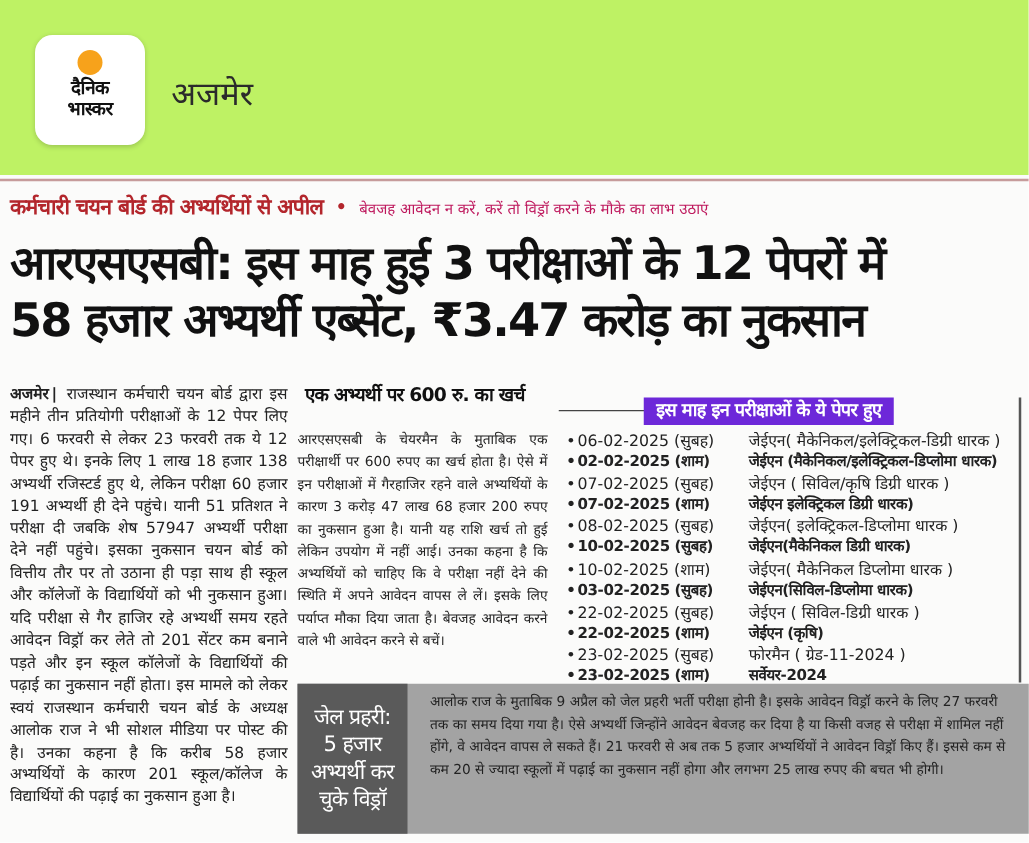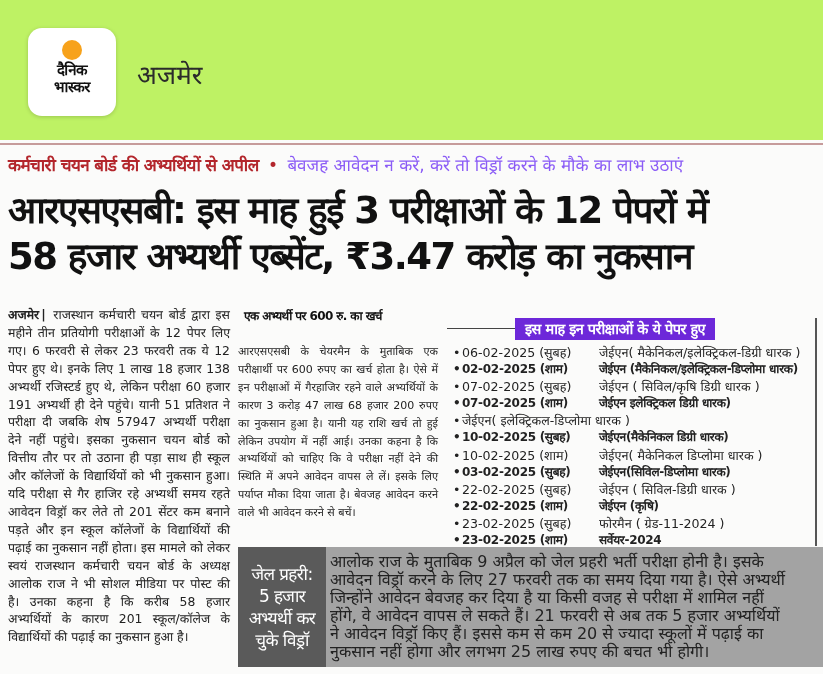--- a/index.html
+++ b/index.html
@@ -20,32 +20,32 @@
   .header .city { position: absolute; left: 137px; top: 56px; font-size: 26px; color: #2b2b2b; }
   .header .date { position: absolute; left: 241px; top: 58px; font-size: 25px; color: #6f6f6f; font-family: "Liberation Sans", sans-serif; }
 
   
   .clip { position: absolute; left: 0; top: 140px; width: 823px; height: 534px; background: #fbfbfa; }
   .clip-topline { position: absolute; left: 0; top: 143px; width: 823px; height: 2px; background: #a35b5b; opacity: .6; }
 
   .kicker { position: absolute; left: 8px; top: 153px; font-size: 17px; white-space: nowrap; }
   .kicker .red { color: #b3262c; font-weight: bold; letter-spacing: -0.6px; }
   .kicker .dot { color: #b3262c; margin: 0 4px; }
-  .kicker .grey { color: #8b5cf6; font-size: 17px; }
+  .kicker .grey { color: #be185d; font-size: 12px; }
 
   .headline { position: absolute; left: 8px; top: 188px; width: 810px; font-weight: bold; color: #111; font-size: 37px; line-height: 46px; letter-spacing: -1.5px; }
 
   
   .col-left { position: absolute; left: 8px; top: 306px; width: 222px; font-size: 12.4px; line-height: 17.9px; color: #222; text-align: justify; }
   .col-left .dateline { font-weight: bold; }
   .col-left .pipe { font-weight: bold; margin: 0 2px; }
 
   
   .col-mid { position: absolute; left: 238px; top: 306px; width: 200px; }
-  .col-mid .subhead { font-weight: bold; font-size: 12px; line-height: 20px; color: #111; letter-spacing: -0.6px; margin-left: 6px; }
+  .col-mid .subhead { font-weight: bold; font-size: 15px; line-height: 20px; color: #111; letter-spacing: -0.6px; margin-left: 6px; }
   .col-mid .body { font-size: 11px; line-height: 17.9px; color: #222; text-align: justify; margin-top: 17px; }
 
   
   .schedule { position: absolute; left: 447px; top: 318px; width: 370px; height: 228px; border-right: 2px solid #555; }
   .schedule .rule { position: absolute; left: 0; top: 10px; width: 70px; height: 1px; background: #444; }
   .schedule .badge {
     position: absolute; left: 68px; top: 0; height: 22px; padding: 0 10px;
     background: #6d28d9; color: #fff; font-weight: bold; font-size: 14.5px; line-height: 22px; letter-spacing: -0.5px;
   }
   .schedule ul { list-style: none; position: absolute; left: 6px; top: 26px; width: 360px; }
@@ -55,21 +55,21 @@
   .schedule li .p { flex: 1; }
   .schedule li.bold { font-weight: bold; font-size: 12px; letter-spacing: -0.3px; }
 
   
   .jail { position: absolute; left: 238px; top: 547px; width: 658px; height: 120px; background: #a3a3a3; }
   .jail .side {
     position: absolute; left: 0; top: 0; width: 88px; height: 120px; background: #5a5a5a;
     color: #fff; font-size: 17px; line-height: 22px; text-align: center;
     display: flex; flex-direction: column; justify-content: center; letter-spacing: -0.6px;
   }
-  .jail .text { position: absolute; left: 92px; top: 6px; width: 462px; font-size: 16px; line-height: 18px; color: #222; }
+  .jail .text { position: absolute; left: 106px; top: 6px; width: 462px; font-size: 11px; line-height: 18px; color: #222; }
 </style>
 </head>
 <body>
 
 <div class="header">
   <div class="logo">
     <div class="sun"></div>
     <div class="name1">दैनिक</div>
     <div class="name2">भास्कर</div>
   </div>
@@ -119,20 +119,21 @@
         <span class="d">07-02-2025 (सुबह)</span>
         <span class="p">जेईएन ( सिविल/कृषि डिग्री धारक )</span>
       </li>
     <li class="bold">
         <span class="bullet">•</span>
         <span class="d">07-02-2025 (शाम)</span>
         <span class="p">जेईएन इलेक्ट्रिकल डिग्री धारक)</span>
       </li>
     <li>
         <span class="bullet">•</span>
+        <span class="d">08-02-2025 (सुबह)</span>
         <span class="p">जेईएन( इलेक्ट्रिकल-डिप्लोमा धारक )</span>
       </li>
     <li class="bold">
         <span class="bullet">•</span>
         <span class="d">10-02-2025 (सुबह)</span>
         <span class="p">जेईएन(मैकेनिकल डिग्री धारक)</span>
       </li>
     <li>
         <span class="bullet">•</span>
         <span class="d">10-02-2025 (शाम)</span>

